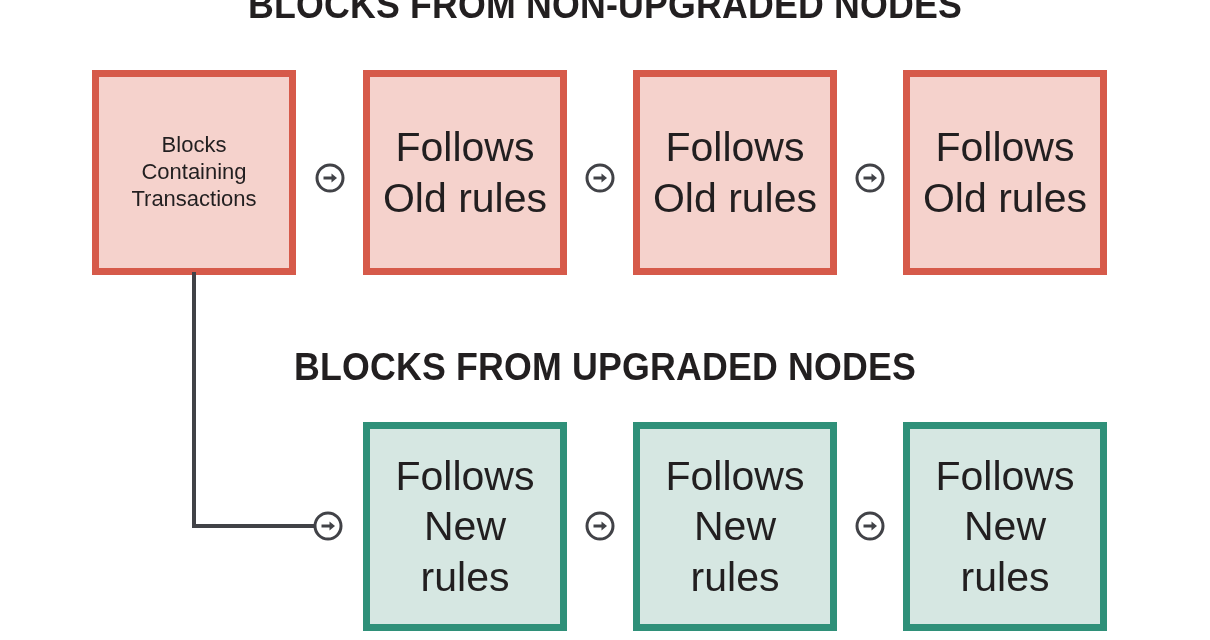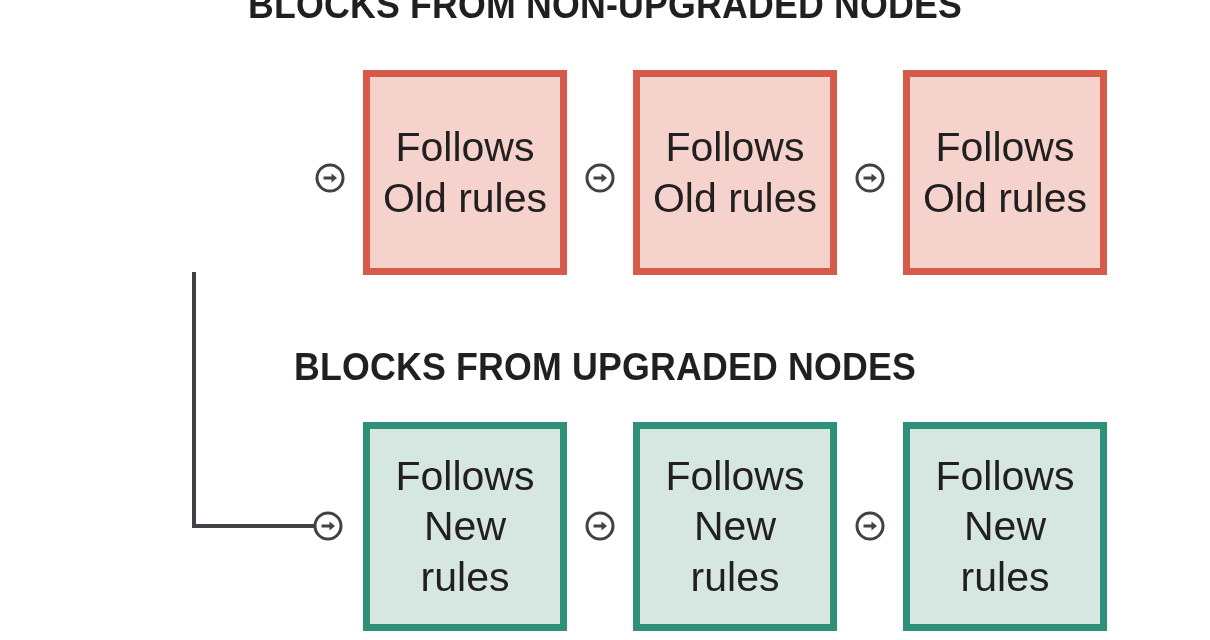--- a/index.html
+++ b/index.html
@@ -90,20 +90,25 @@
     pointer-events: none;
   }
 </style>
 </head>
 <body>
 
 <div id="canvas">
 
   <div id="title-top" class="section-title">BLOCKS FROM NON-UPGRADED NODES</div>
 
+  <div class="block red font-sm" style="left:92px; top:70px; width:204px; height:205px;">
+    <span class="block-label">Blocks
+Containing
+Transactions</span>
+  </div>
 
   <div class="block red font-lg" style="left:363px; top:70px; width:204px; height:205px;">
     <span class="block-label">Follows
 Old rules</span>
   </div>
 
   <div class="block red font-lg" style="left:633px; top:70px; width:204px; height:205px;">
     <span class="block-label">Follows
 Old rules</span>
   </div>

